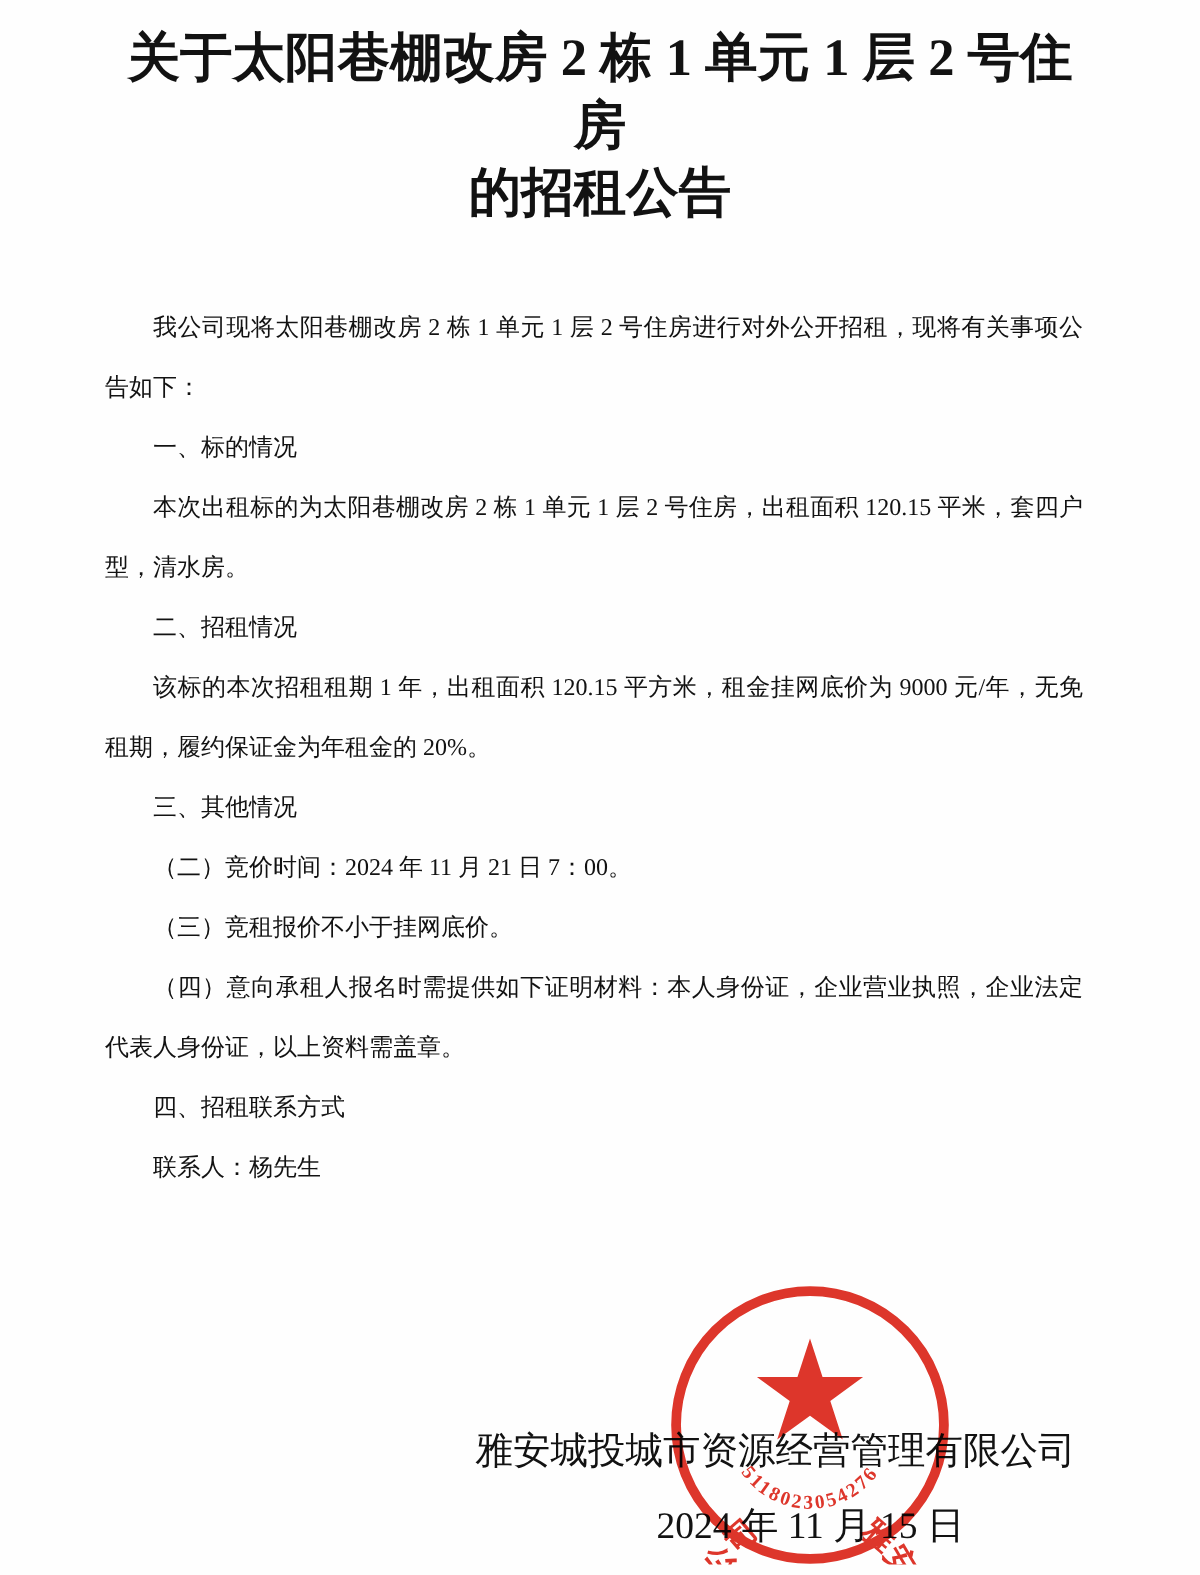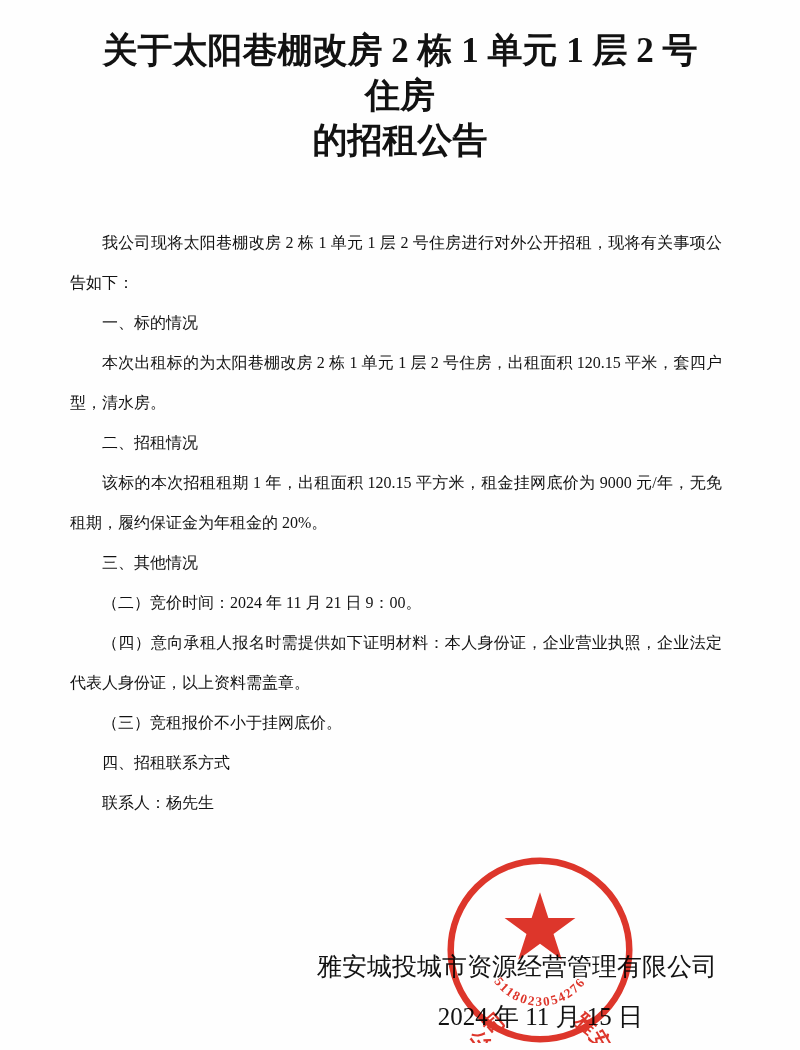--- a/index.html
+++ b/index.html
@@ -5,21 +5,21 @@
   html,body{margin:0;padding:0;background:#ffffff;}
   .page{
     position:relative;
     width:800px;height:1050px;
     background:#fefefe;
     color:#121212;
     font-family:"Liberation Serif","DejaVu Serif",serif;
     overflow:hidden;
   }
   .title{
-    margin:16px;
+    margin:4px;
     padding:12px 70px 0 70px;
     font-size:35px;
     line-height:45px;
     font-weight:700;
     text-align:center;
   }
   .doc-body{
     padding:44px 78px 0 70px;
   }
   .para{
@@ -67,23 +67,23 @@
     <span>的招租公告</span>
   </h1>
 
   <div class="doc-body">
     <p class="para">我公司现将太阳巷棚改房 2 栋 1 单元 1 层 2 号住房进行对外公开招租，现将有关事项公告如下：</p>
     <p class="para">一、标的情况</p>
     <p class="para">本次出租标的为太阳巷棚改房 2 栋 1 单元 1 层 2 号住房，出租面积 120.15 平米，套四户型，清水房。</p>
     <p class="para">二、招租情况</p>
     <p class="para">该标的本次招租租期 1 年，出租面积 120.15 平方米，租金挂网底价为 9000 元/年，无免租期，履约保证金为年租金的 20%。</p>
     <p class="para">三、其他情况</p>
-    <p class="para">（二）竞价时间：2024 年 11 月 21 日 9：00。</p>
+    <p class="para">（二）竞价时间：2024 年 11 月 21 日 7：00。</p>
+    <p class="para">（三）竞租报价不小于挂网底价。</p>
     <p class="para">（四）意向承租人报名时需提供如下证明材料：本人身份证，企业营业执照，企业法定代表人身份证，以上资料需盖章。</p>
-    <p class="para">（三）竞租报价不小于挂网底价。</p>
     <p class="para">四、招租联系方式</p>
     <p class="para">联系人：杨先生</p>
   </div>
 
   <div class="sig-company">雅安城投城市资源经营管理有限公司</div>
   <div class="sig-date">2024 年 11 月 15 日</div>
 
   <svg class="seal" viewBox="0 0 200 200" xmlns="http://www.w3.org/2000/svg" xmlns:xlink="http://www.w3.org/1999/xlink">
     <defs>
       <path id="sealTopArc" d="M 100,168 A 68,68 0 1,1 99.98,168" fill="none"></path>

